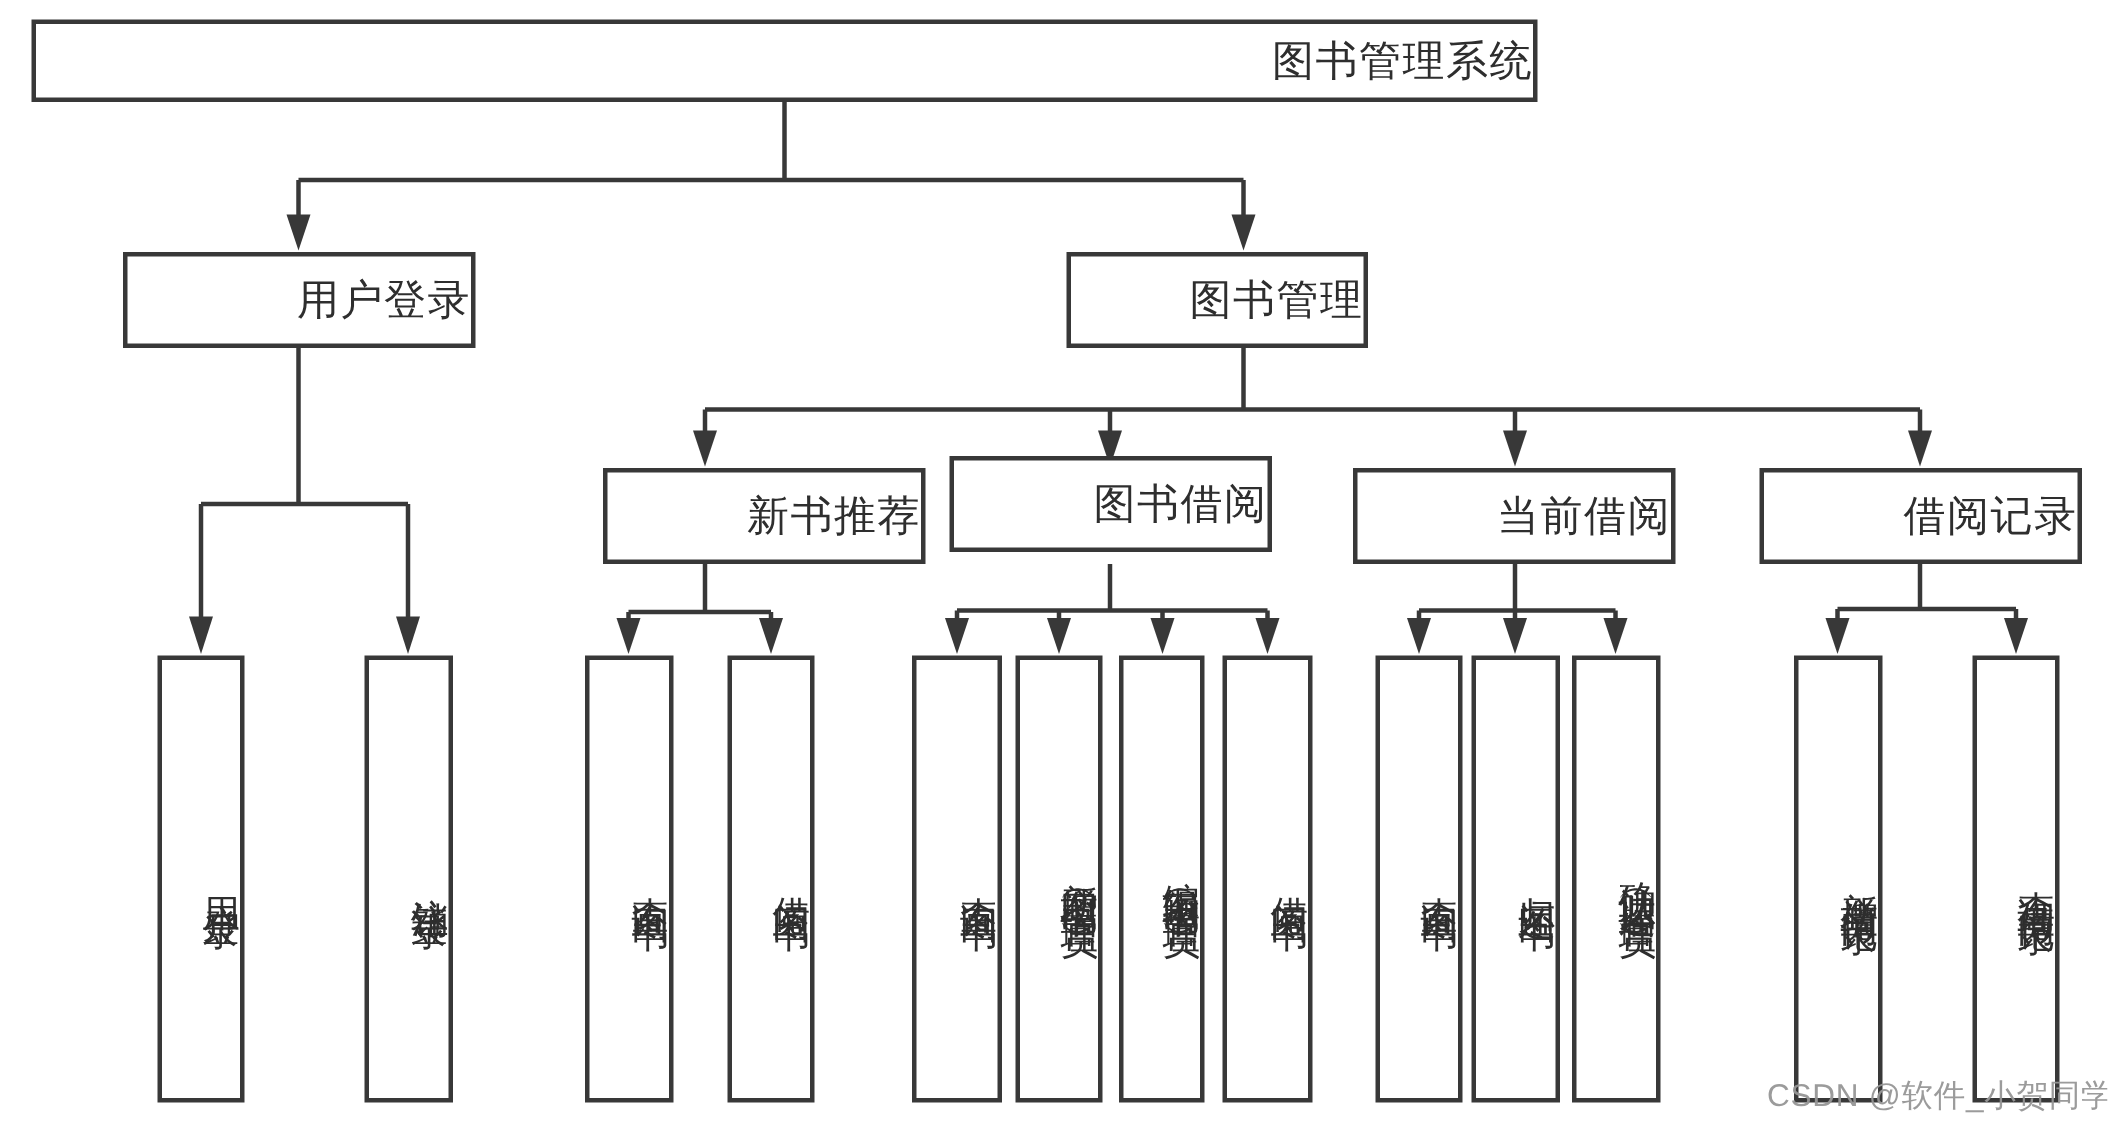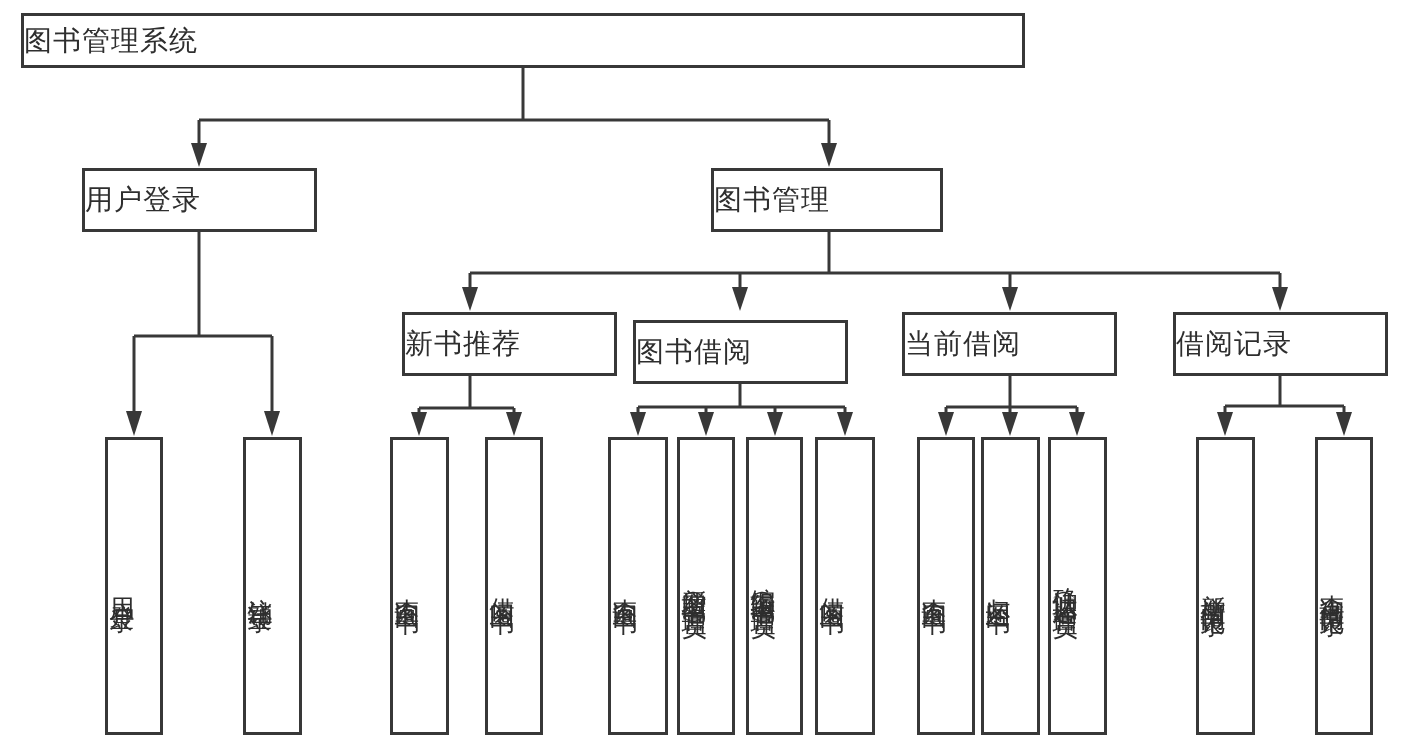--- a/index.html
+++ b/index.html
@@ -23,21 +23,21 @@
     pointer-events: none;
   }
   .node {
     position: absolute;
     box-sizing: border-box;
     background: #ffffff;
     border: 3px solid #383838;
     color: #2e2e2e;
     display: flex;
     align-items: center;
-    justify-content: flex-start;
+    justify-content: flex-end;
     text-align: center;
     z-index: 2;
   }
   .node.h-label {
     font-size: 28px;
     letter-spacing: 1px;
   }
   .node.leaf {
     font-size: 25px;
   }
@@ -138,28 +138,28 @@
     </g>
   </svg>
 
   <div class="node h-label" style="left:21px; top:13px; width:1004px; height:55px;">
     <span>图书管理系统</span>
   </div>
 
   <div class="node h-label" style="left:82px; top:168px; width:235px; height:64px;">
     <span>用户登录</span>
   </div>
-  <div class="node h-label" style="left:711px; top:168px; width:232px; height:64px;">
+  <div class="node h-label" style="left:711px; top:168px; width:201px; height:64px;">
     <span>图书管理</span>
   </div>
 
   <div class="node h-label" style="left:363px; top:312px; width:215px; height:64px;margin-left:39px;">
     <span>新书推荐</span>
   </div>
-  <div class="node h-label" style="left:633px; top:320px; width:215px; height:64px;">
+  <div class="node h-label" style="left:633px; top:304px; width:215px; height:64px;">
     <span>图书借阅</span>
   </div>
   <div class="node h-label" style="left:1173px; top:312px; width:215px; height:64px;">
     <span>借阅记录</span>
   </div>
   <div class="node h-label" style="left:902px; top:312px; width:215px; height:64px;">
     <span>当前借阅</span>
   </div>
 
   <div class="node leaf" style="left:105px; top:437px; width:58px; height:298px;">
@@ -199,14 +199,15 @@
     <span class="vtext">确认归还（管理员）</span>
   </div>
 
   <div class="node leaf" style="left:1196px; top:437px; width:59px; height:298px;">
     <span class="vtext">新增借阅记录</span>
   </div>
   <div class="node leaf" style="left:1315px; top:437px; width:58px; height:298px;">
     <span class="vtext">查询借阅记录</span>
   </div>
 
+  <div class="watermark">CSDN @软件_小贺同学</div>
 
 </div>
 
 </body></html>

